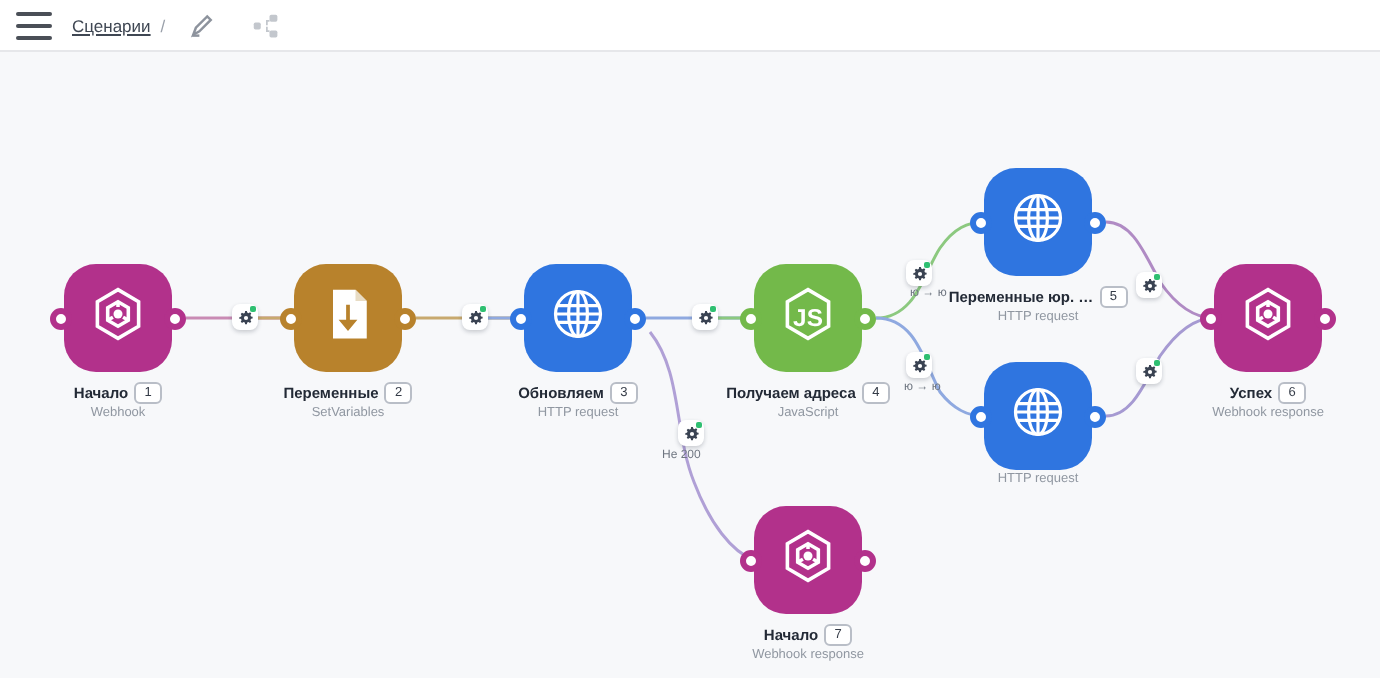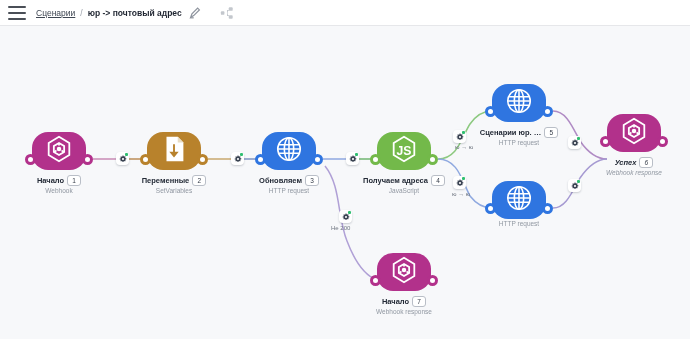--- a/index.html
+++ b/index.html
@@ -77,21 +77,21 @@
 
   
   .node {
     position: absolute;
     width: 54px;
     display: flex;
     flex-direction: column;
     align-items: center;
   }
   .node-box {
-    width: 54px; height: 38px;
+    width: 54px; height: 54px;
     border-radius: 16px;
     display: flex;
     align-items: center; justify-content: center;
     position: relative;
     cursor: pointer;
   }
   .port {
     position: absolute;
     width: 11px; height: 11px;
     border-radius: 50%;
@@ -166,21 +166,20 @@
 <body>
 
 <div id="topbar">
   <div id="hamburger">
     <i></i>
       <i></i>
       <i></i>
   </div>
   <span class="crumb">Сценарии</span>
   <span class="crumb-sep">/</span>
-  <span id="crumb-current">юр -&gt; почтовый адрес</span>
   <span class="tb-icon">
     <svg viewBox="0 0 16 16" fill="none" stroke="currentColor" stroke-width="1.4">
       <path d="M3 13l1.5-4L11 2.5l2 2L6.5 11z"></path>
         <path d="M2.5 13.5h4"></path>
     </svg>
   </span>
   <span class="tb-icon" id="share-icon">
     <svg viewBox="0 0 16 16" fill="currentColor">
       <rect x="1" y="6" width="4" height="4" rx="1"></rect>
       <rect x="10" y="1.5" width="4.5" height="4" rx="1"></rect>
@@ -284,38 +283,38 @@
         <div class="node-box" style="background:#2f75e0;color:#2f75e0">
           <span><svg viewBox="0 0 32 32" width="30" height="30" fill="none" stroke="#ffffff" stroke-width="1.7">
               <circle cx="16" cy="16" r="12"></circle>
               <ellipse cx="16" cy="16" rx="5" ry="12"></ellipse>
               <path d="M4.6 11.5h22.8M4.6 20.5h22.8M4 16h24M16 4v24"></path>
             </svg></span>
           <span class="port in"></span>
           <span class="port out"></span>
         </div>
         <div class="node-label">
-          <span class="node-title">Сценарии юр. …</span>
+          <span class="node-title">Переменные юр. …</span>
           <span class="badge">5</span>
         </div>
         <div class="node-sub">HTTP request</div>
       </div>
       <div class="node" style="left: 492px; top: 155px;">
         <div class="node-box" style="background:#2f75e0;color:#2f75e0">
           <span><svg viewBox="0 0 32 32" width="30" height="30" fill="none" stroke="#ffffff" stroke-width="1.7">
               <circle cx="16" cy="16" r="12"></circle>
               <ellipse cx="16" cy="16" rx="5" ry="12"></ellipse>
               <path d="M4.6 11.5h22.8M4.6 20.5h22.8M4 16h24M16 4v24"></path>
             </svg></span>
           <span class="port in"></span>
           <span class="port out"></span>
         </div>
         <div class="node-sub">HTTP request</div>
       </div>
-      <div class="node" style="left: 607px; top: 88px; font-style: italic;">
+      <div class="node" style="left: 607px; top: 106px;">
         <div class="node-box" style="background:#b2318b;color:#b2318b">
           <span><svg viewBox="0 0 32 32" width="30" height="30" fill="none" stroke="#ffffff" stroke-width="1.9">
               <path d="M16 3l11 6.5v13L16 29 5 22.5v-13z"></path>
               <path d="M16 9.5l5.5 3.2v6.6L16 22.5l-5.5-3.2v-6.6z"></path>
               <circle cx="16" cy="16" r="2.4" fill="#ffffff" stroke="none"></circle>
               <path d="M16 9.5v2.8M10.8 19.1l2.5-1.4M21.2 19.1l-2.5-1.4"></path>
             </svg></span>
           <span class="port in"></span>
           <span class="port out"></span>
         </div>

